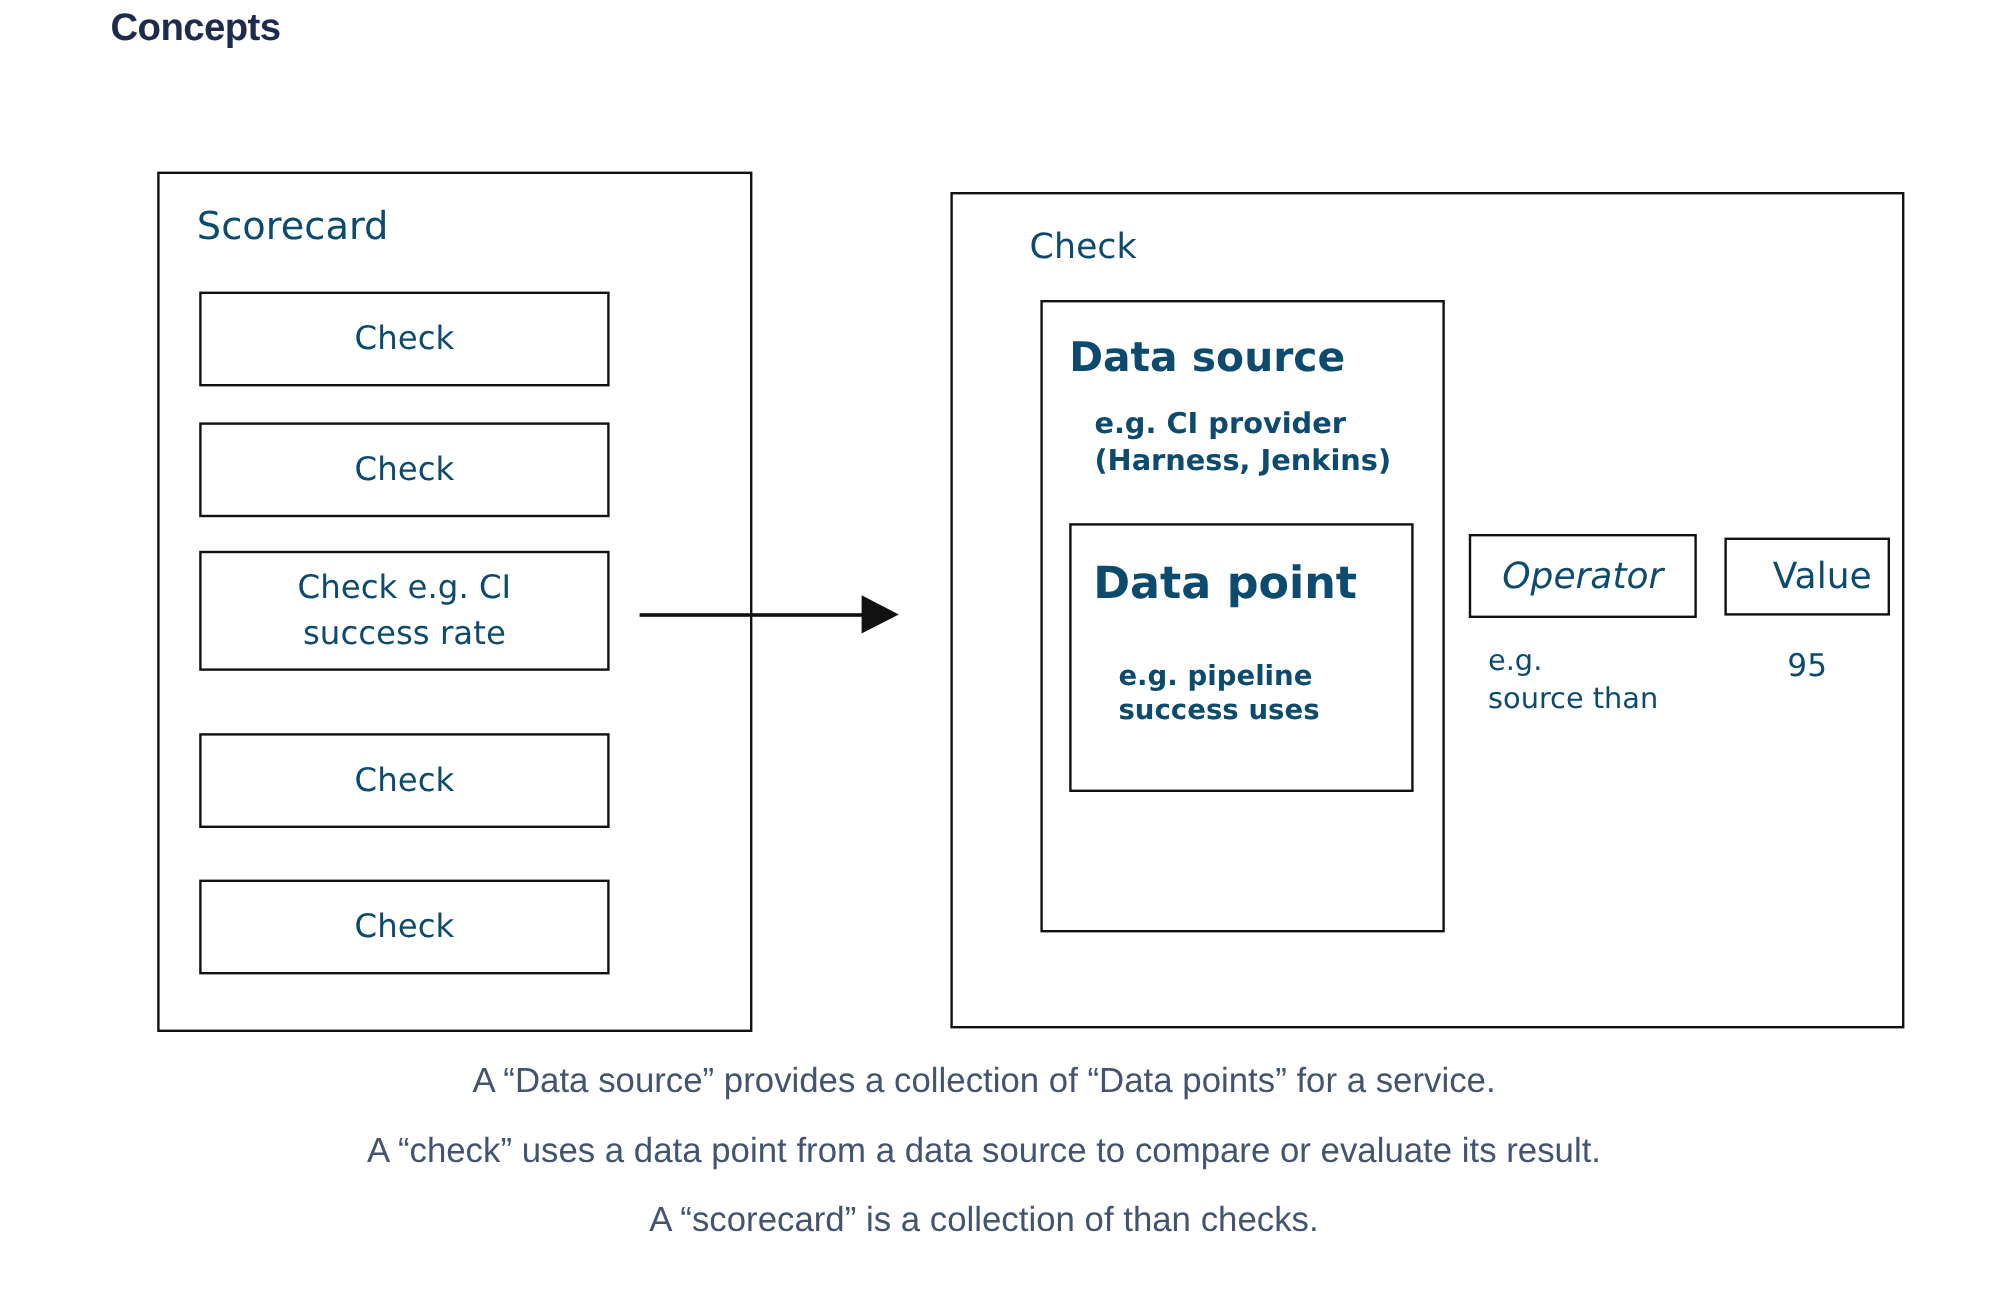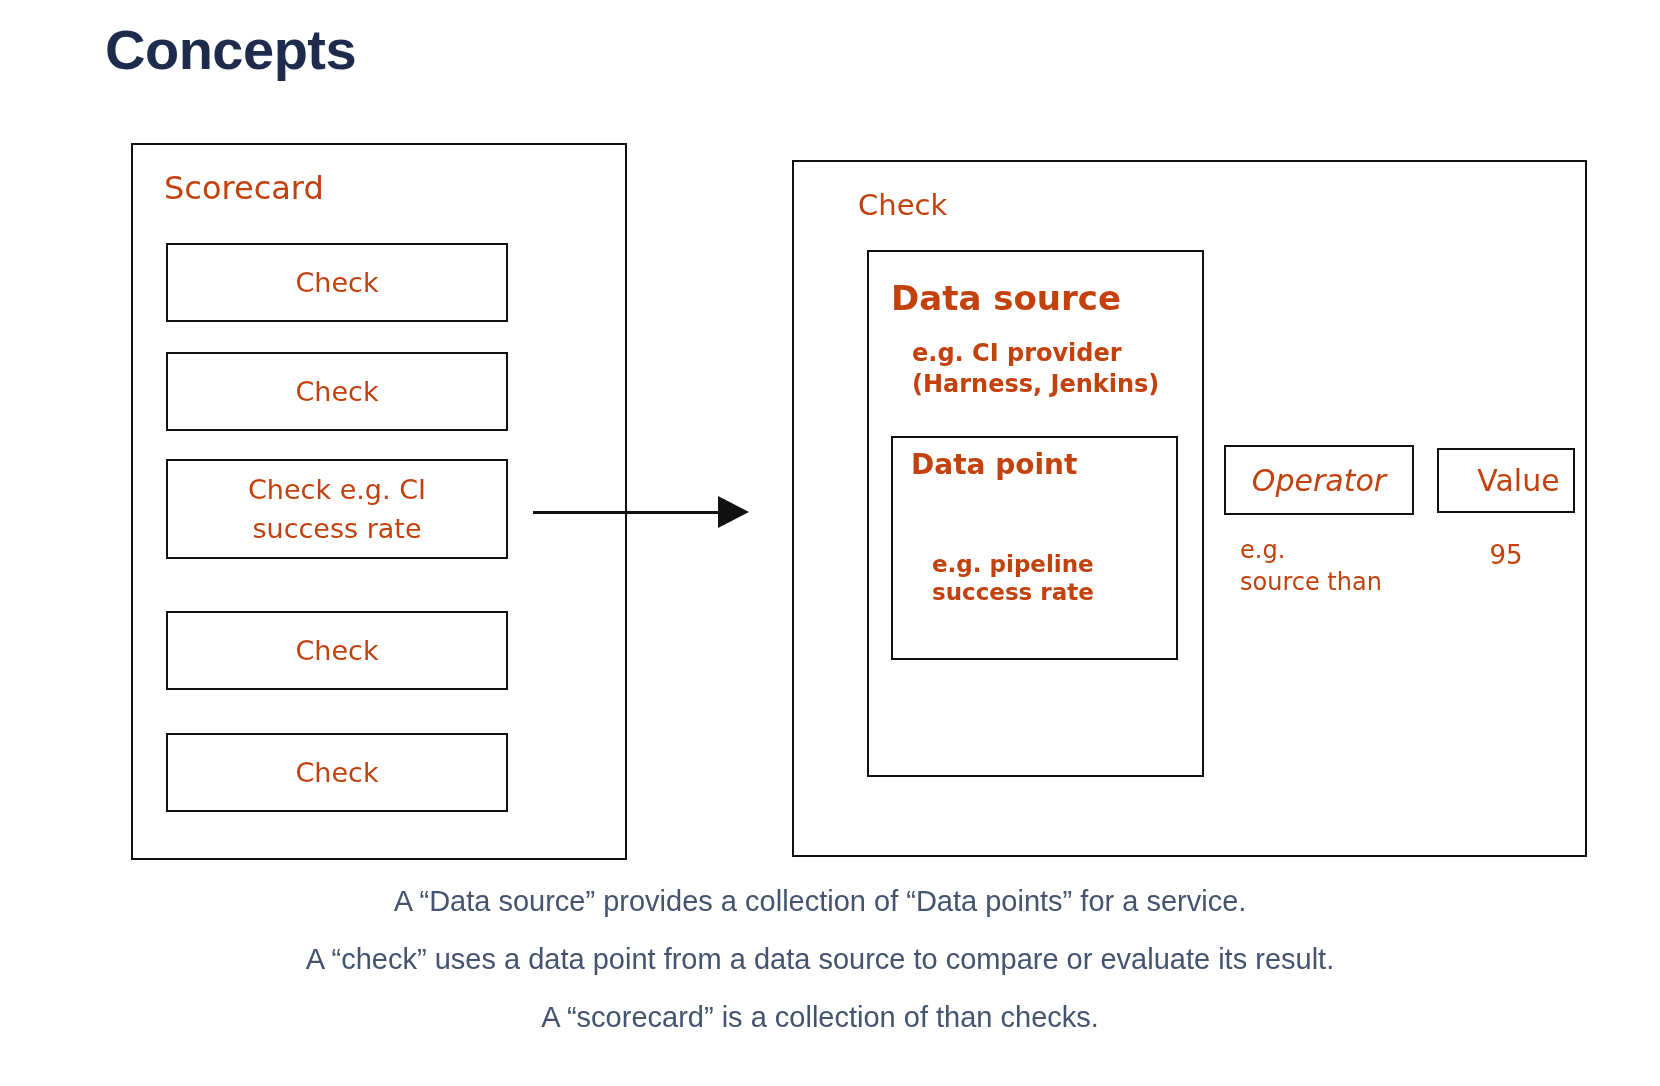--- a/index.html
+++ b/index.html
@@ -12,31 +12,31 @@
     width: 1660px;
     height: 1086px;
     background: #ffffff;
     overflow: hidden;
     font-family: "Liberation Sans", sans-serif;
   }
   .page-title {
     position: absolute;
     left: 92px;
     top: 4px;
-    margin: 13px;
-    font-size: 56px;
+    margin: 0;
+    font-size: 32px;
     font-weight: 700;
     letter-spacing: -0.5px;
     color: #1e2b4d;
     font-family: "Liberation Sans", sans-serif;
   }
   
   .hand {
     font-family: "DejaVu Sans", sans-serif;
-    color: #c2410c;
+    color: #0c4a6e;
   }
   
   .outer-box {
     position: absolute;
     border: 2.5px solid #111111;
     background: #ffffff;
     box-sizing: border-box;
   }
   .scorecard-box { left: 131px; top: 143px; width: 496px; height: 717px; }
   .check-panel   { left: 792px; top: 160px; width: 795px; height: 697px; }
@@ -128,22 +128,22 @@
     top: 184px;
     width: 287px;
     height: 224px;
     border: 2px solid #111111;
     box-sizing: border-box;
     background: #ffffff;
   }
   .data-point-label {
     position: absolute;
     left: 18px;
-    top: 10px;
-    font-size: 28px;
+    top: 26px;
+    font-size: 37px;
   }
   .data-point-example {
     position: absolute;
     left: 39px;
     top: 112px;
     font-size: 23px;
     line-height: 28px;
     white-space: pre-line;
   }
 
@@ -231,21 +231,21 @@
     <div class="hand check-panel-label">Check</div>
 
     <div class="data-source-box">
       <div class="hand data-source-label">Data source</div>
       <div class="hand data-source-example">e.g. CI provider
 (Harness, Jenkins)</div>
 
       <div class="data-point-box">
         <div class="hand data-point-label">Data point</div>
         <div class="hand data-point-example">e.g. pipeline
-success rate</div>
+success uses</div>
       </div>
     </div>
 
     <div class="hand operator-box">Operator</div>
     <div class="hand operator-example">e.g.
 source than</div>
 
     <div class="hand value-box">Value</div>
     <div class="hand value-example">95</div>
   </div>

